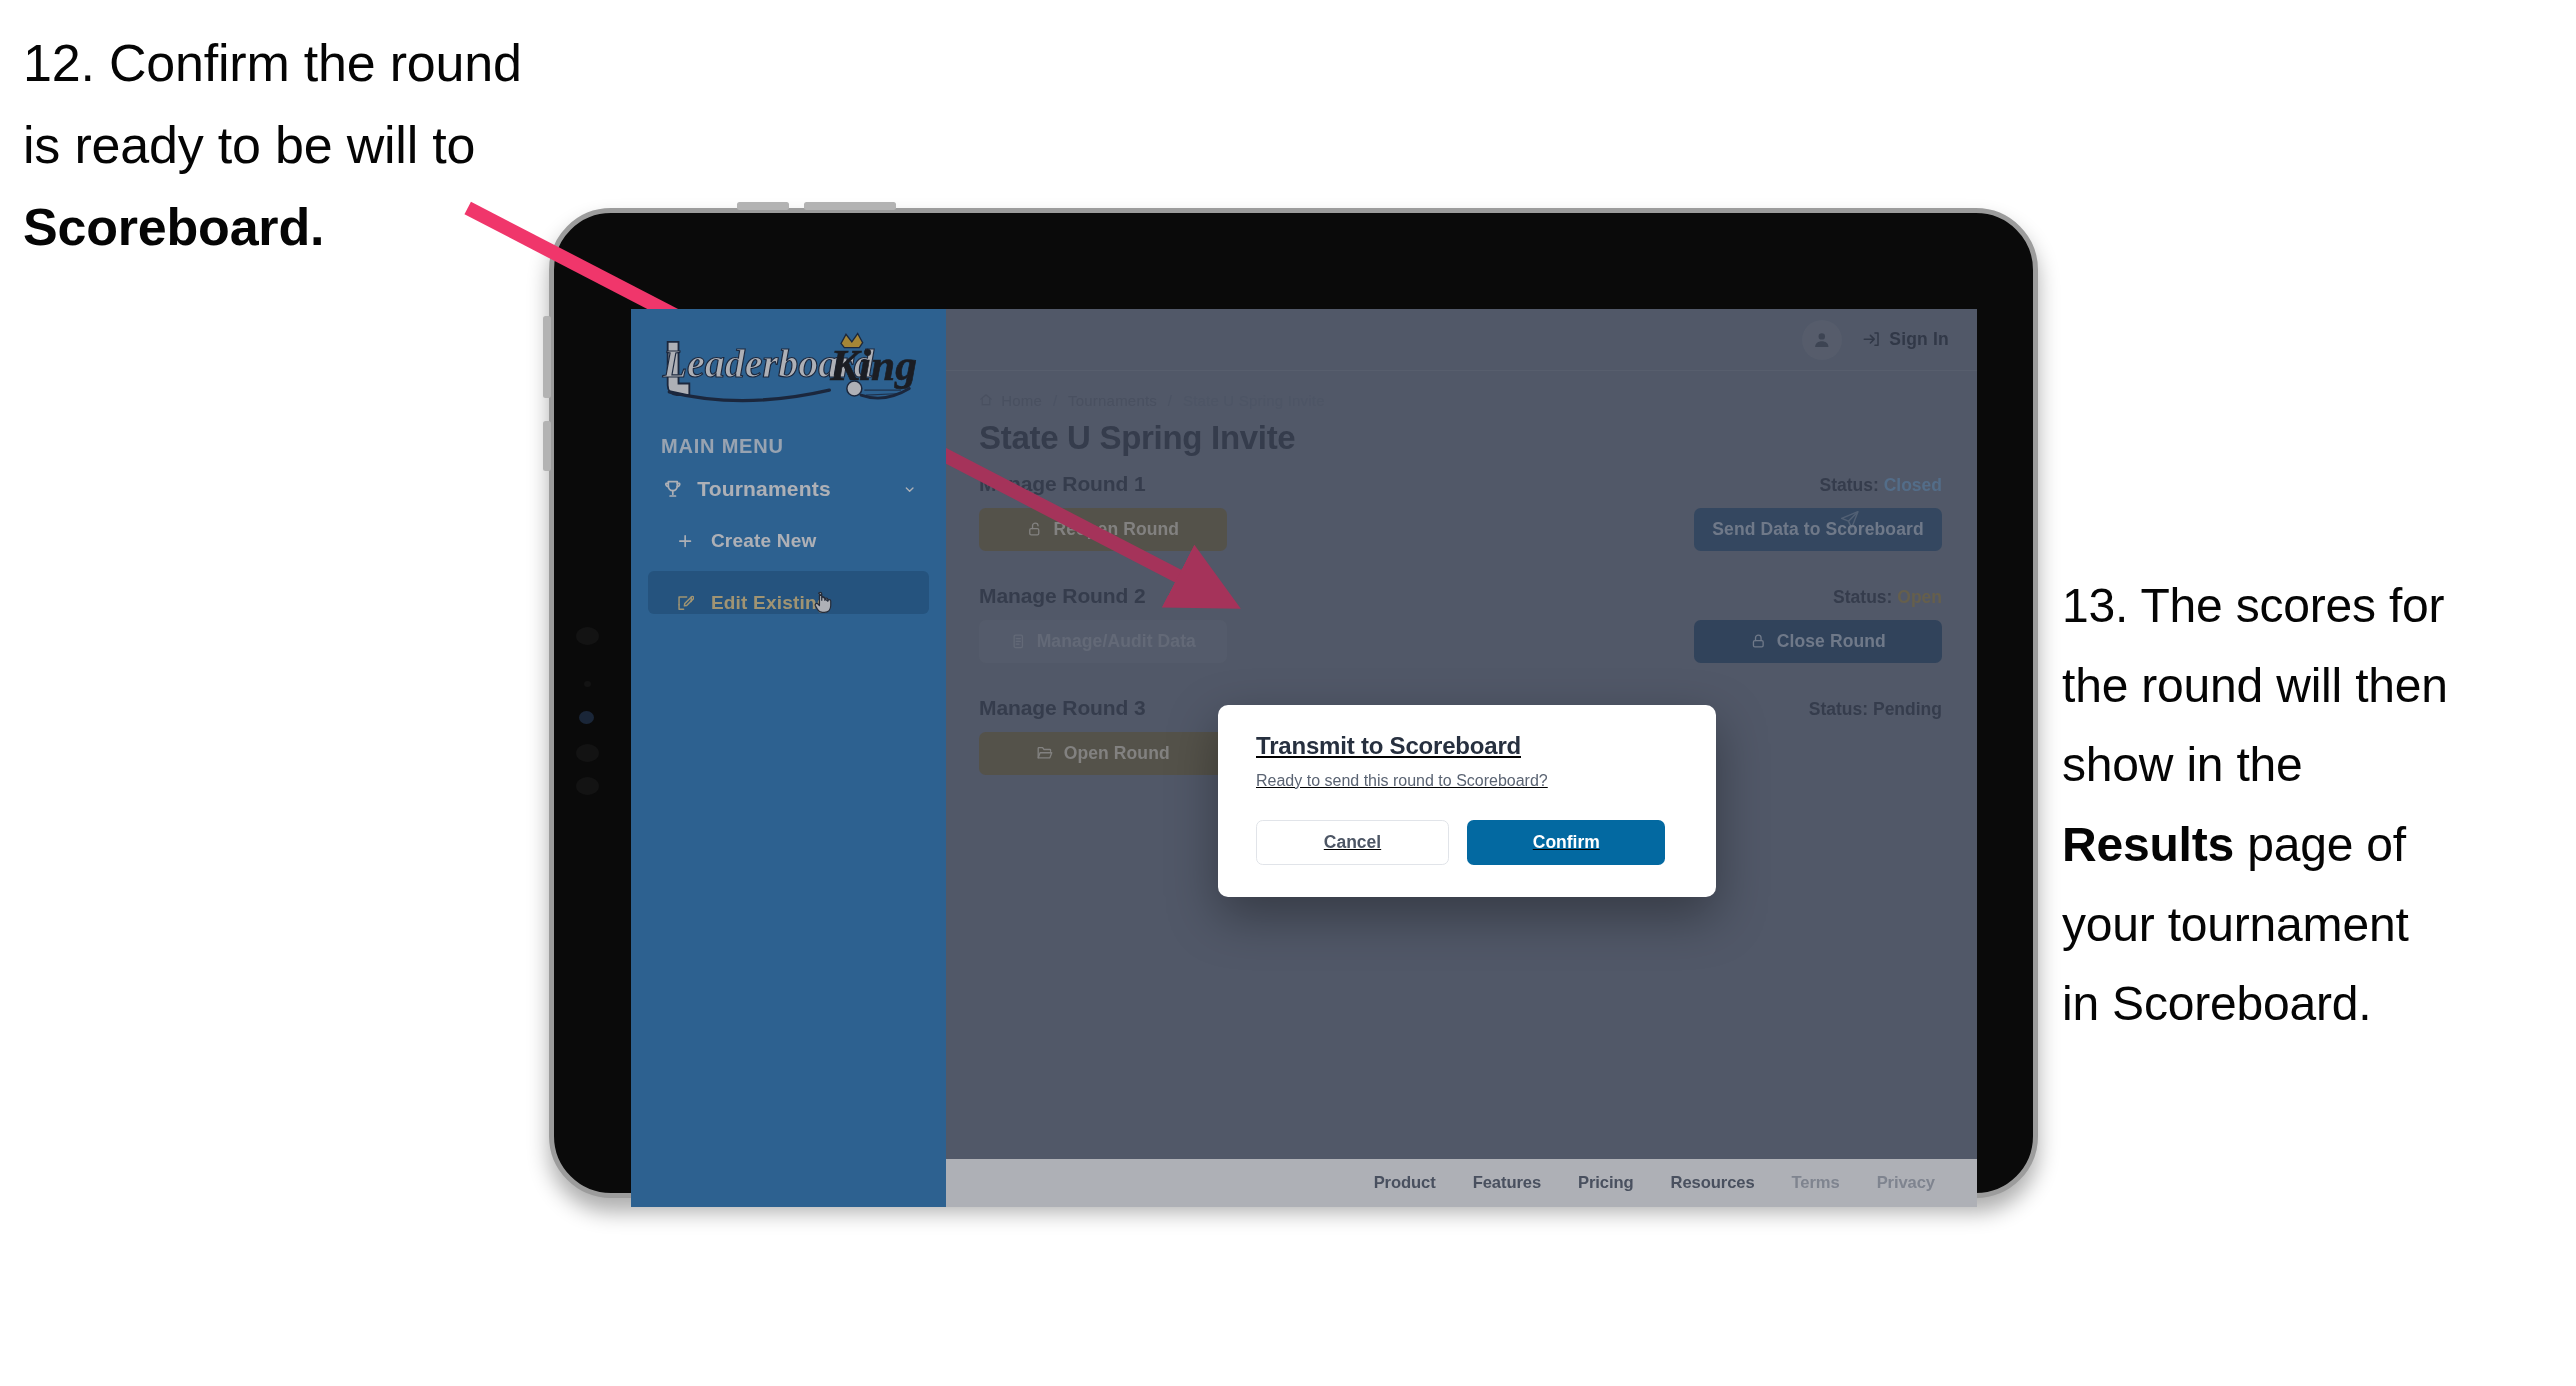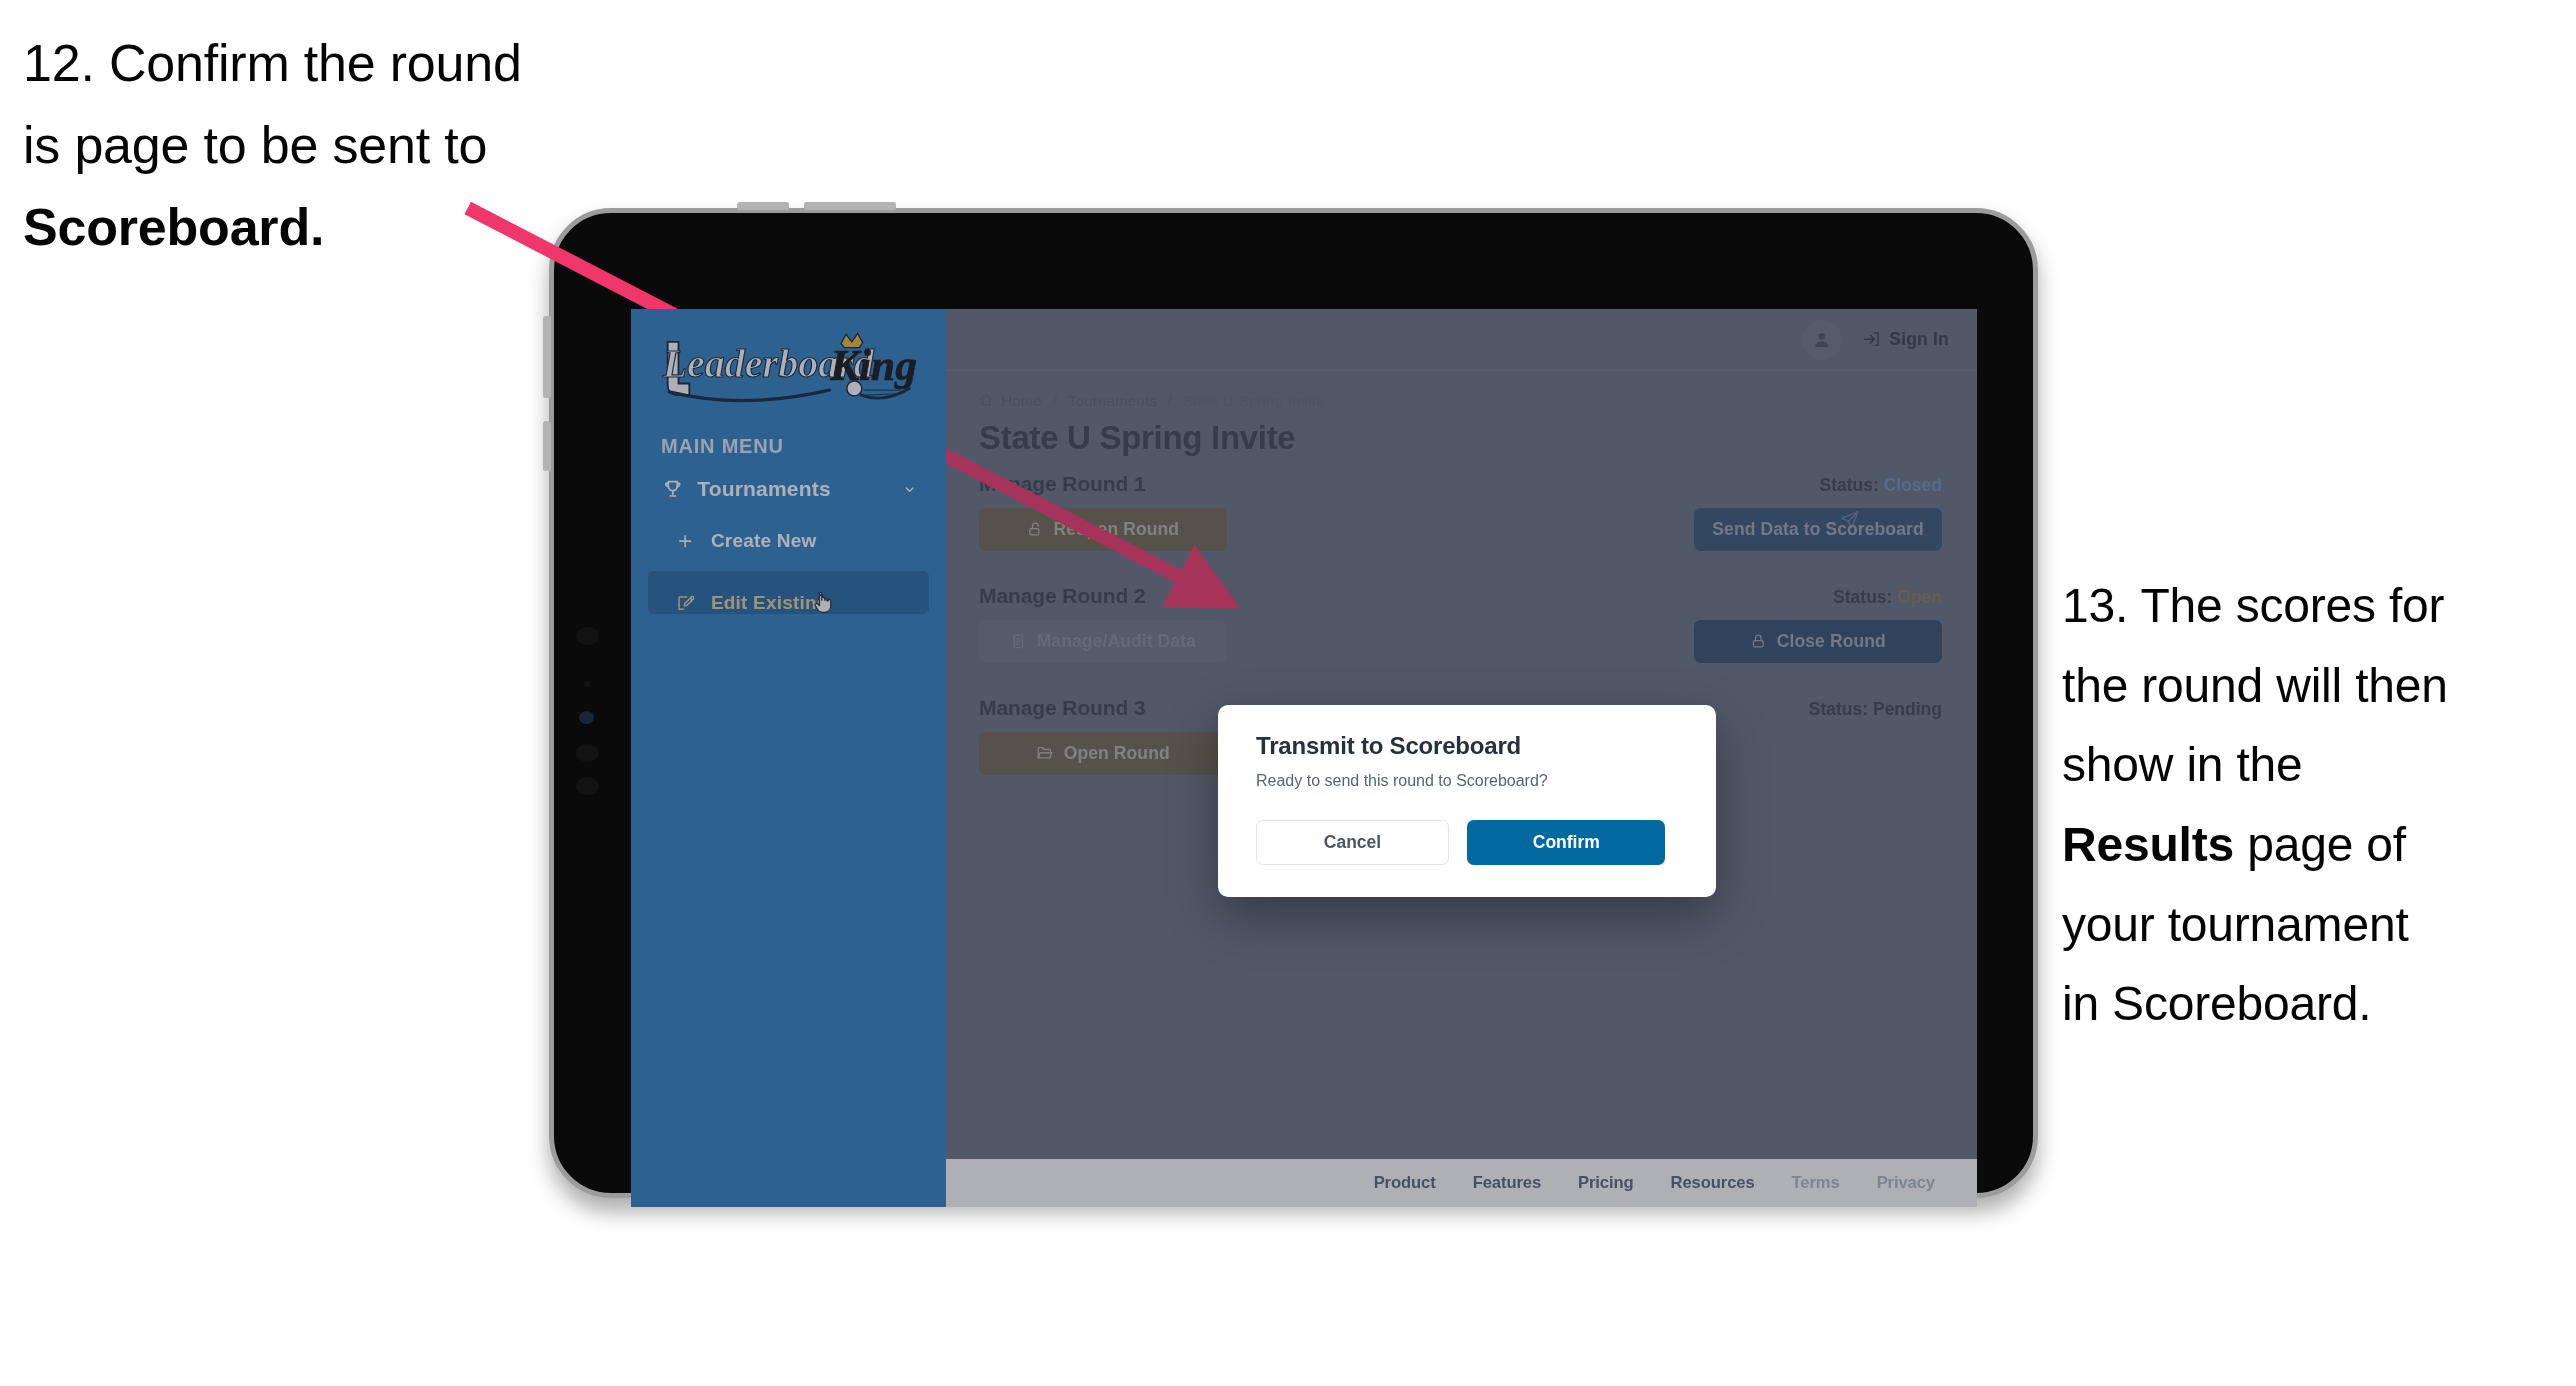--- a/index.html
+++ b/index.html
@@ -254,20 +254,21 @@
     z-index: 60;
   }
   #modal {
     position: absolute;
     left: 587px; top: 396px;
     width: 498px;
     background: #ffffff;
     border-radius: 10px;
     box-shadow: 0 18.3px 50px rgba(0,0,0,0.34);
     padding: 27px 38px 32px 38px;
+    text-decoration: underline;
   }
   #modal-title {
     font-size: 24px;
     font-weight: 700;
     color: #27303f;
     letter-spacing: -0.2px;
   }
   #modal-body {
     margin-top: 11.6px;
     font-size: 16px;
@@ -295,21 +296,21 @@
     color: #ffffff;
   }
 </style>
 </head>
 <body>
 
 <div id="stage">
 
   <div id="callout-left" class="callout">
     <span>12. Confirm the round</span><br>
-    <span>is page to be sent to</span><br>
+    <span>is ready to be will to</span><br>
     <b>Scoreboard.</b>
   </div>
 
   <div id="callout-right" class="callout">
     <span>13. The scores for</span><br>
     <span>the round will then</span><br>
     <span>show in the</span><br>
     <b>Results</b>
     <span>page of</span><br>
     <span>your tournament</span><br>

